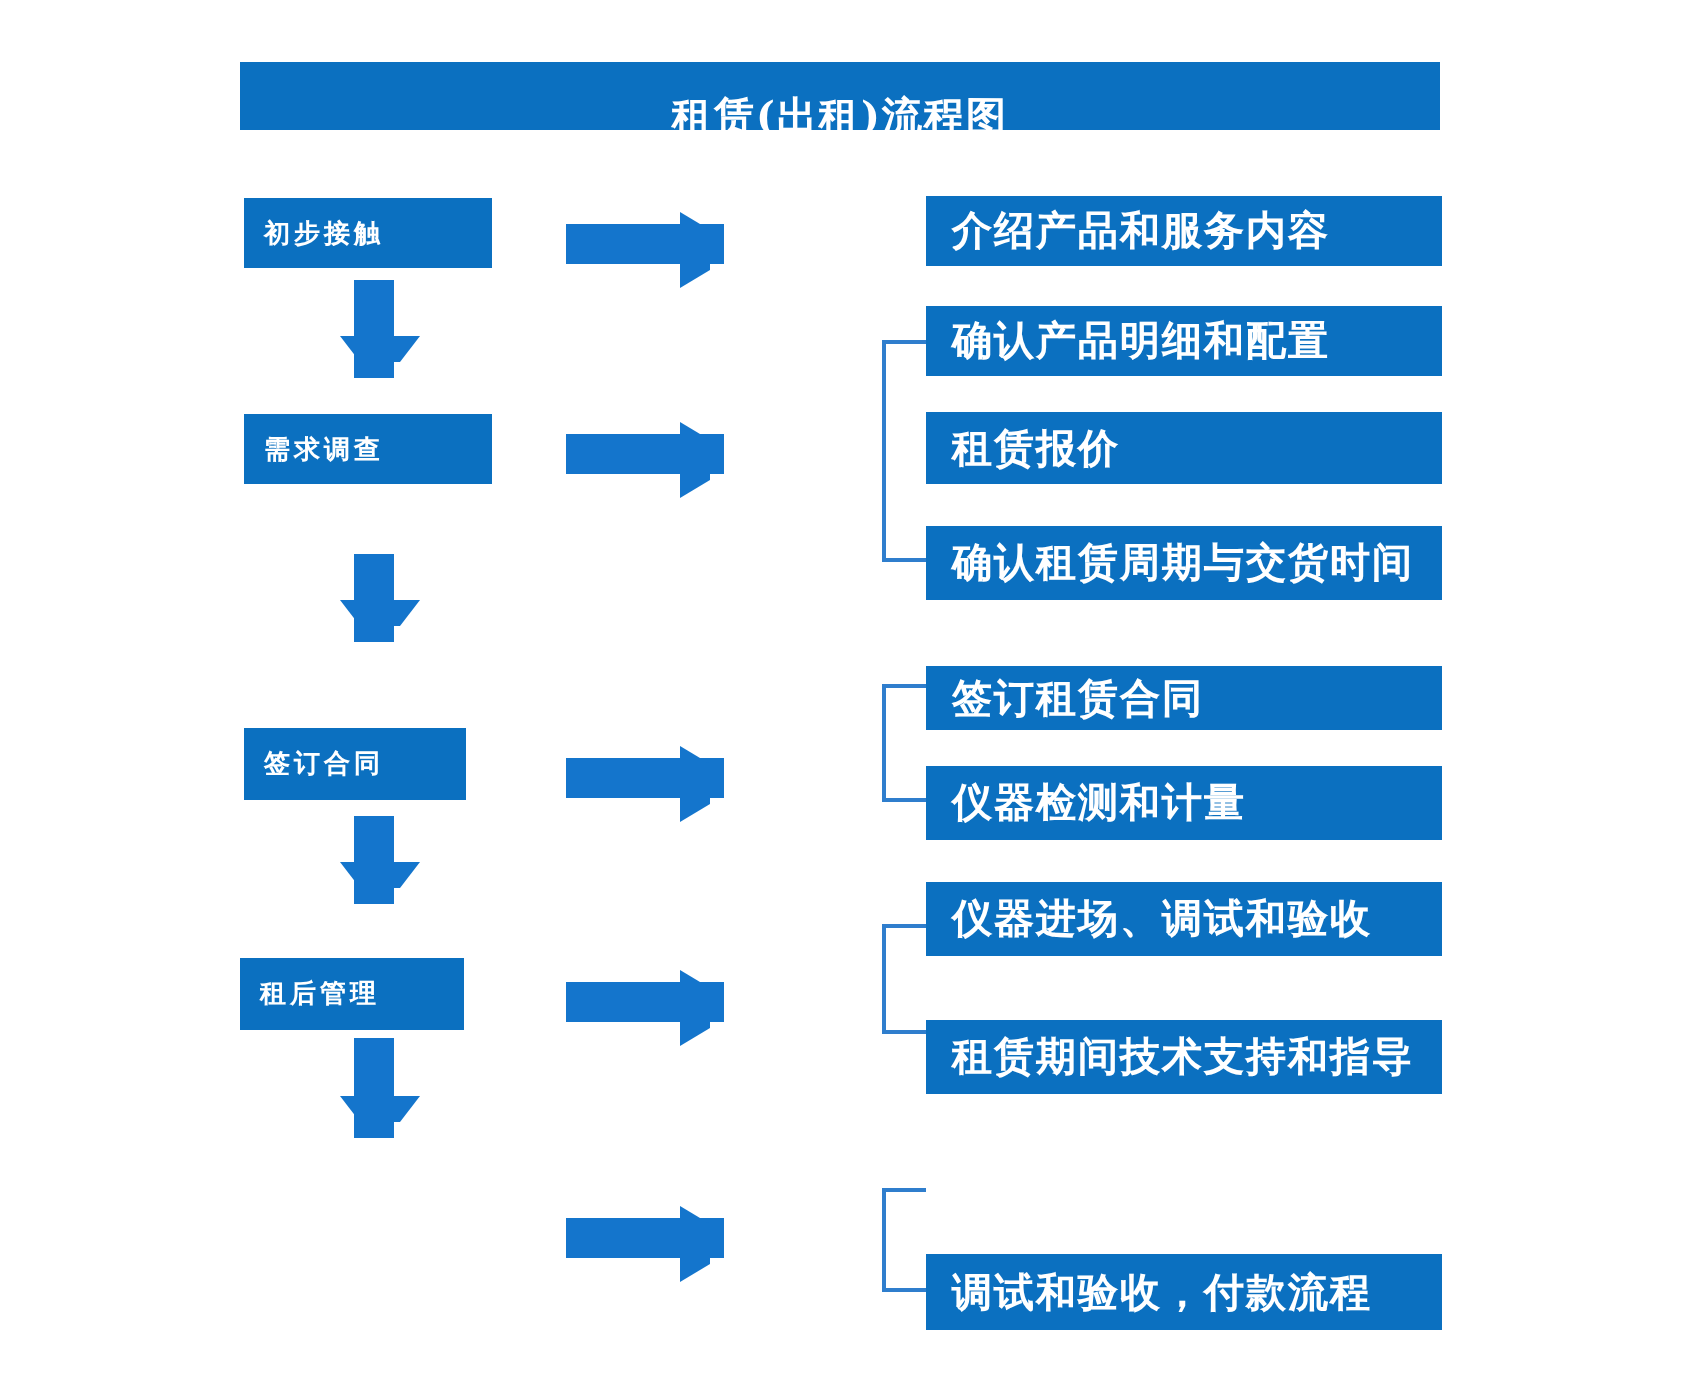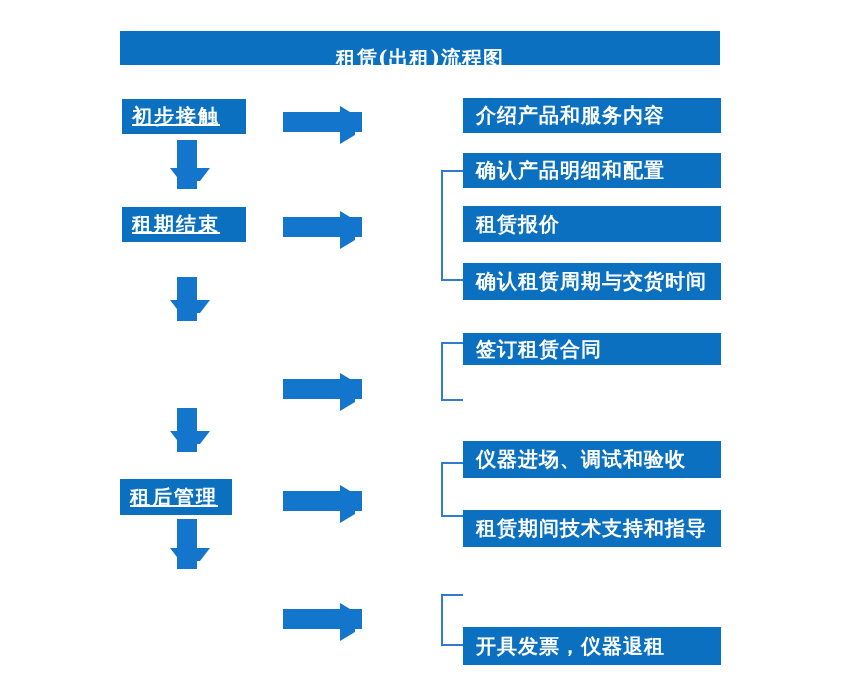--- a/index.html
+++ b/index.html
@@ -34,24 +34,23 @@
     position: absolute;
     background: var(--primary_blue);
     color: var(--text_white);
     font-weight: bold;
     display: flex;
     align-items: center;
     white-space: nowrap;
     overflow: hidden;
   }
   .lbox {
-    font-size: 20px;
+    font-size: 13px;
     padding-left: 10px;
     letter-spacing: 2px;
-    text-decoration: underline;
   }
   .rbox {
     left: 443px;
     width: 258px;
     font-size: 20px;
     padding-left: 13px;
     letter-spacing: 1px;
   }
   
   .harrow {
@@ -112,21 +111,22 @@
   .bracket::after { bottom: 0; }
 </style>
 </head>
 <body>
 
 <div class="canvas">
 
   <div class="titlebar">租赁(出租)流程图</div>
 
   <div class="lbox" style="left:102px; top:79px;  width:124px; height:35px;">初步接触</div>
-  <div class="lbox" style="left:102px; top:187px; width:124px; height:35px;">租期结束</div>
+  <div class="lbox" style="left:102px; top:187px; width:124px; height:35px;">需求调查</div>
+  <div class="lbox" style="left:102px; top:344px; width:111px; height:36px;">签订合同</div>
   <div class="lbox" style="left:100px; top:459px; width:112px; height:36px;">租后管理</div>
 
   <div class="varrow" style="top:120px; height:61px;">
       <div class="shaft"></div>
       <div class="head"></div>
     </div>
   <div class="varrow" style="top:257px; height:56px;">
       <div class="shaft"></div>
       <div class="head"></div>
     </div>
@@ -163,17 +163,18 @@
   <div class="bracket" style="top:150px; height:111px;"></div>
   <div class="bracket" style="top:322px; height:59px;"></div>
   <div class="bracket" style="top:442px; height:55px;"></div>
   <div class="bracket" style="top:574px; height:52px;"></div>
 
   <div class="rbox" style="top:78px;  height:35px;">介绍产品和服务内容</div>
   <div class="rbox" style="top:186px; height:36px;">租赁报价</div>
   <div class="rbox" style="top:133px; height:35px;">确认产品明细和配置</div>
   <div class="rbox" style="top:243px; height:37px;">确认租赁周期与交货时间</div>
   <div class="rbox" style="top:313px; height:32px;">签订租赁合同</div>
+  <div class="rbox" style="top:363px; height:37px;">仪器检测和计量</div>
   <div class="rbox" style="top:421px; height:37px;">仪器进场、调试和验收</div>
   <div class="rbox" style="top:490px; height:37px;">租赁期间技术支持和指导</div>
-  <div class="rbox" style="top:607px; height:38px;">开具发票，仪器退租</div>
+  <div class="rbox" style="top:607px; height:38px;">调试和验收，付款流程</div>
 
 </div>
 
 </body></html>

